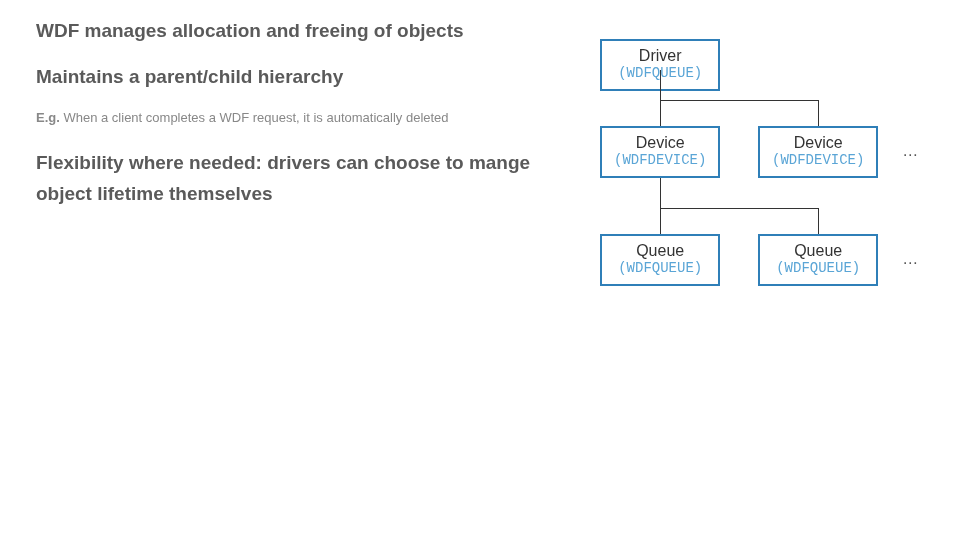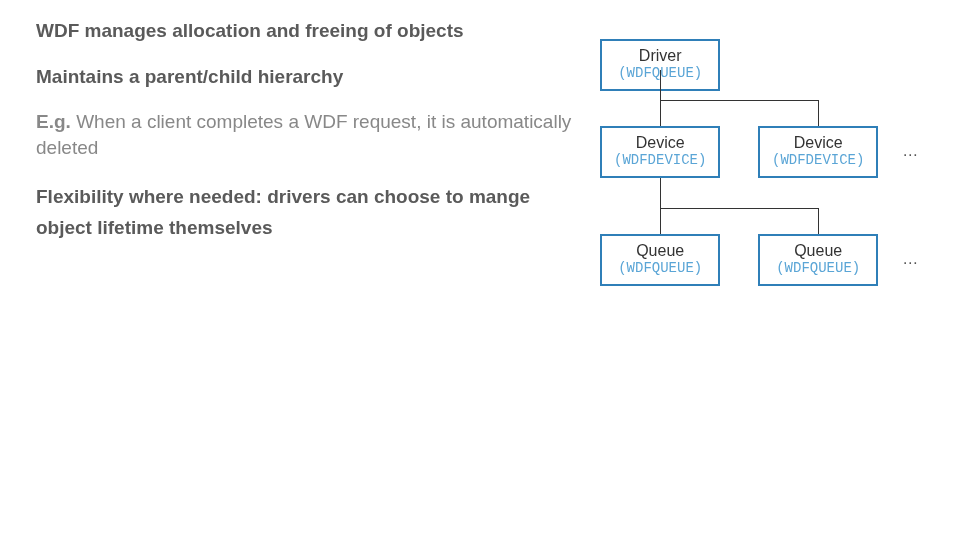--- a/index.html
+++ b/index.html
@@ -3,21 +3,21 @@
 <meta charset="utf-8">
 <style>
   * { box-sizing: border-box; margin: 0; padding: 0; }
   html, body { width: 979px; height: 551px; background: #fff; font-family: "Segoe UI", Arial, sans-serif; overflow: hidden; }
   .slide { width: 979px; height: 551px; padding: 18px 36px 18px 36px; position: relative; }
   .title { font-size: 40px; font-weight: 300; color: #5a5a5a; letter-spacing: 0.5px; margin-bottom: 20px; }
   .content { display: flex; }
   .left { width: 555px; }
   .right { width: 370px; position: relative; }
   .bullet { font-size: 19px; font-weight: 600; color: #5a5a5a; margin-bottom: 20px; line-height: 1.35; }
-  .bullet.eg { font-size: 19px; color: #888; font-weight: 600; }
+  .bullet.eg { font-size: 13px; color: #888; font-weight: 600; }
   .bullet .body { font-weight: 400; }
   .codebox {
     width: 520px;
     border: 1px solid #9aa4b8;
     background: linear-gradient(#f7f9fc, #f0f3f8);
     padding: 10px 12px;
     font-family: Consolas, "Courier New", monospace;
     font-size: 15px;
     color: #333;
     white-space: pre;

